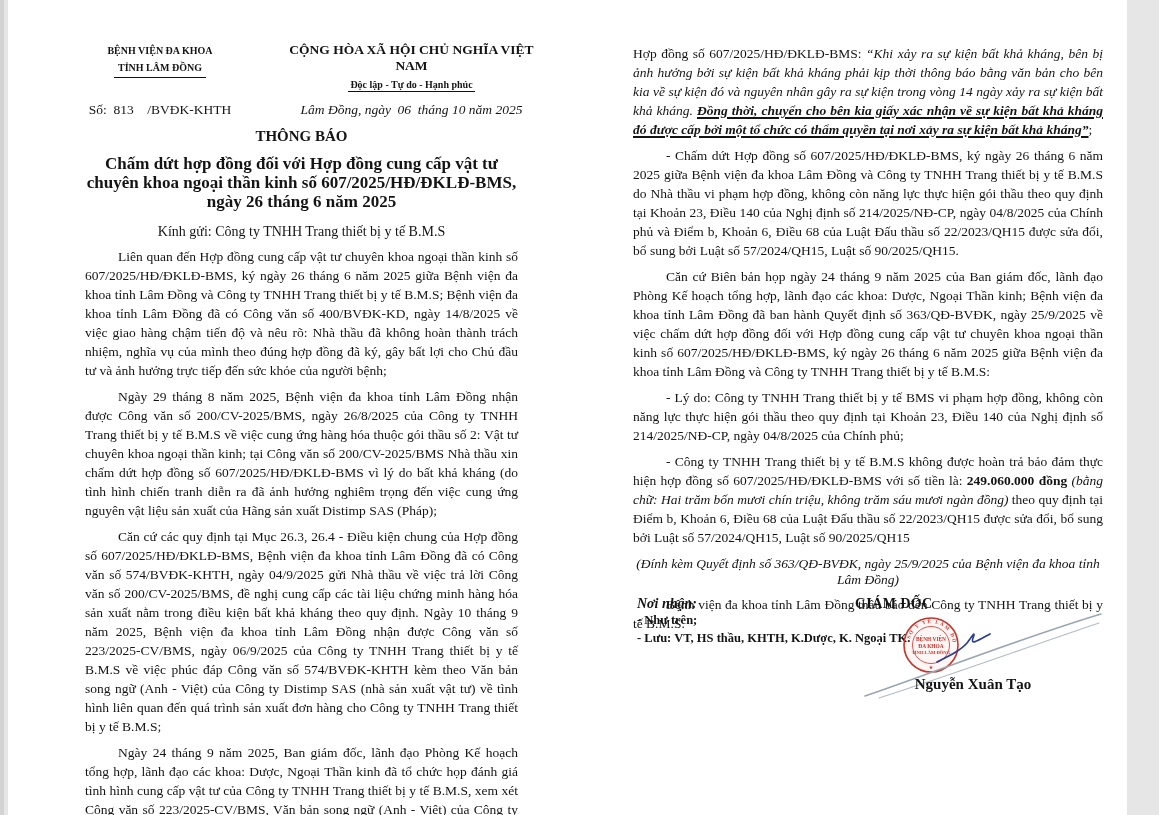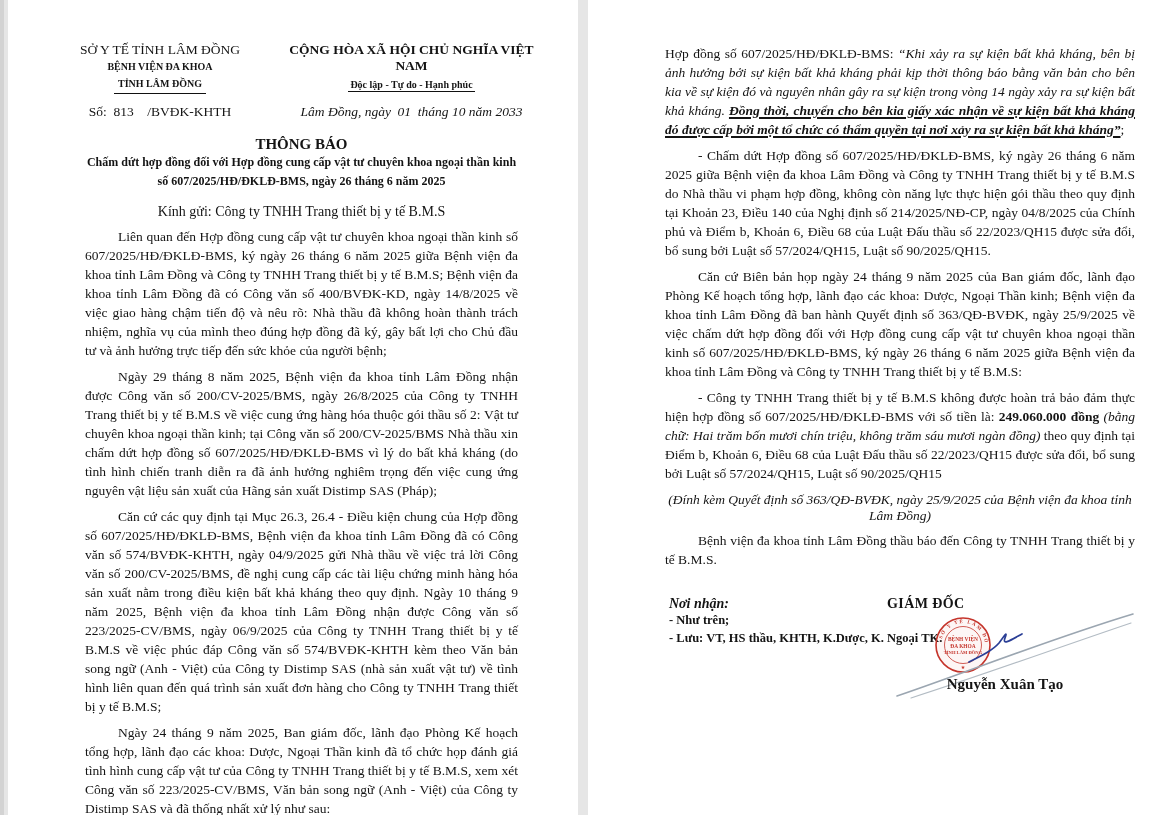--- a/index.html
+++ b/index.html
@@ -5,37 +5,37 @@
   html,body{margin:0;padding:0;}
   body{
     width:1159px;height:815px;position:relative;overflow:hidden;
     background:#e6e6e6;
     font-family:"Liberation Serif", serif;
     color:#141414;
   }
   .edge-strip{position:absolute;left:0;top:0;width:4px;height:100%;background:#d3d3d3;}
   .page{position:absolute;top:0;height:815px;background:#ffffff;overflow:hidden;}
   .page-1{left:8px;width:570px;}
-  .page-2{left:588px;width:571px;}
+  .page-2{left:556px;width:571px;}
 
   
   .p1-inner{padding:42px 60px 0 77px;}
   .hdr{display:flex;margin:0 -20px 0 -50px;}
   .hdr-left{flex:0 0 250px;text-align:center;}
   .hdr-right{flex:1;text-align:center;}
   .org-parent{font-size:13.5px;}
   .org-name{font-size:10px;font-weight:bold;line-height:17px;}
   .org-underline{width:92px;border-bottom:1px solid #111;margin:1px auto 0;}
   .nat-line1{font-size:13.5px;font-weight:bold;}
   .nat-line2{display:inline-block;font-size:10px;font-weight:bold;border-bottom:1px solid #111;padding:1px 2px 1px;margin-top:2px;}
-  .numdate{display:flex;margin:10px -20px 16px -50px;}
+  .numdate{display:flex;margin:10px -20px 10px -50px;}
   .numdate .doc-number{flex:0 0 250px;text-align:center;font-size:13.5px;white-space:pre;}
   .numdate .place-date{flex:1;text-align:center;font-style:italic;font-size:13.5px;white-space:pre;}
   .doc-title{text-align:center;font-weight:bold;font-size:15px;margin-top:9px;}
-  .doc-subtitle{text-align:center;font-weight:bold;font-size:12px;line-height:19px;}
+  .doc-subtitle{text-align:center;font-weight:bold;font-size:17px;line-height:19px;margin-top:9px;}
   .salutation{text-align:center;font-size:14px;margin-top:13px;}
   .body-par{font-size:13.5px;line-height:19px;text-align:justify;text-indent:33px;margin:7px 0 0 0;}
   .no-indent{text-indent:0;}
 
   
   .p2-inner{padding:44px 24px 0 77px;}
   .p2-inner .body-par:first-child{margin-top:0;}
   .q-italic{font-style:italic;}
   .q-emph{font-style:italic;font-weight:bold;text-decoration:underline;text-decoration-thickness:1.5px;text-underline-offset:2px;}
   .amount-bold{font-weight:bold;}
@@ -50,54 +50,54 @@
 </style>
 </head>
 <body>
 
 <div class="edge-strip"></div>
 
 <div class="page page-1">
   <div class="p1-inner">
     <div class="hdr">
       <div class="hdr-left">
-        <div class="org-parent">SỞ Y TẾ TỈNH LÂM ĐỒNG</div>
         <div class="org-name">BỆNH VIỆN ĐA KHOA</div>
         <div class="org-name">TỈNH LÂM ĐỒNG</div>
         <div class="org-underline"></div>
       </div>
       <div class="hdr-right">
         <div class="nat-line1">CỘNG HÒA XÃ HỘI CHỦ NGHĨA VIỆT NAM</div>
         <span class="nat-line2">Độc lập - Tự do - Hạnh phúc</span>
       </div>
     </div>
 
     <div class="numdate">
       <div class="doc-number">Số:  813    /BVĐK-KHTH</div>
-      <div class="place-date">Lâm Đồng, ngày  01  tháng 10 năm 2033</div>
+      <div class="place-date">Lâm Đồng, ngày  06  tháng 10 năm 2025</div>
     </div>
 
     <div class="doc-title">THÔNG BÁO</div>
     <div class="doc-subtitle">Chấm dứt hợp đồng đối với Hợp đồng cung cấp vật tư chuyên khoa ngoại thần kinh số 607/2025/HĐ/ĐKLĐ-BMS, ngày 26 tháng 6 năm 2025</div>
     <div class="salutation">Kính gửi: Công ty TNHH Trang thiết bị y tế B.M.S</div>
 
     <p class="body-par">Liên quan đến Hợp đồng cung cấp vật tư chuyên khoa ngoại thần kinh số 607/2025/HĐ/ĐKLĐ-BMS, ký ngày 26 tháng 6 năm 2025 giữa Bệnh viện đa khoa tỉnh Lâm Đồng và Công ty TNHH Trang thiết bị y tế B.M.S; Bệnh viện đa khoa tỉnh Lâm Đồng đã có Công văn số 400/BVĐK-KD, ngày 14/8/2025 về việc giao hàng chậm tiến độ và nêu rõ: Nhà thầu đã không hoàn thành trách nhiệm, nghĩa vụ của mình theo đúng hợp đồng đã ký, gây bất lợi cho Chủ đầu tư và ảnh hưởng trực tiếp đến sức khỏe của người bệnh;</p>
     <p class="body-par">Ngày 29 tháng 8 năm 2025, Bệnh viện đa khoa tỉnh Lâm Đồng nhận được Công văn số 200/CV-2025/BMS, ngày 26/8/2025 của Công ty TNHH Trang thiết bị y tế B.M.S về việc cung ứng hàng hóa thuộc gói thầu số 2: Vật tư chuyên khoa ngoại thần kinh; tại Công văn số 200/CV-2025/BMS Nhà thầu xin chấm dứt hợp đồng số 607/2025/HĐ/ĐKLĐ-BMS vì lý do bất khả kháng (do tình hình chiến tranh diễn ra đã ảnh hưởng nghiêm trọng đến việc cung ứng nguyên vật liệu sản xuất của Hãng sản xuất Distimp SAS (Pháp);</p>
     <p class="body-par">Căn cứ các quy định tại Mục 26.3, 26.4 - Điều kiện chung của Hợp đồng số 607/2025/HĐ/ĐKLĐ-BMS, Bệnh viện đa khoa tỉnh Lâm Đồng đã có Công văn số 574/BVĐK-KHTH, ngày 04/9/2025 gửi Nhà thầu về việc trả lời Công văn số 200/CV-2025/BMS, đề nghị cung cấp các tài liệu chứng minh hàng hóa sản xuất nằm trong điều kiện bất khả kháng theo quy định. Ngày 10 tháng 9 năm 2025, Bệnh viện đa khoa tỉnh Lâm Đồng nhận được Công văn số 223/2025-CV/BMS, ngày 06/9/2025 của Công ty TNHH Trang thiết bị y tế B.M.S về việc phúc đáp Công văn số 574/BVĐK-KHTH kèm theo Văn bản song ngữ (Anh - Việt) của Công ty Distimp SAS (nhà sản xuất vật tư) về tình hình liên quan đến quá trình sản xuất đơn hàng cho Công ty TNHH Trang thiết bị y tế B.M.S;</p>
     <p class="body-par">Ngày 24 tháng 9 năm 2025, Ban giám đốc, lãnh đạo Phòng Kế hoạch tổng hợp, lãnh đạo các khoa: Dược, Ngoại Thần kinh đã tổ chức họp đánh giá tình hình cung cấp vật tư của Công ty TNHH Trang thiết bị y tế B.M.S, xem xét Công văn số 223/2025-CV/BMS, Văn bản song ngữ (Anh - Việt) của Công ty Distimp SAS và đã thống nhất xử lý như sau:</p>
 
   </div>
 </div>
 
 <div class="page page-2">
   <div class="p2-inner">
     <p class="body-par no-indent"><span>Hợp đồng số 607/2025/HĐ/ĐKLĐ-BMS: </span><span class="q-italic">“Khi xảy ra sự kiện bất khả kháng, bên bị ảnh hưởng bởi sự kiện bất khả kháng phải kịp thời thông báo bằng văn bản cho bên kia về sự kiện đó và nguyên nhân gây ra sự kiện trong vòng 14 ngày xảy ra sự kiện bất khả kháng. </span><span class="q-emph">Đồng thời, chuyển cho bên kia giấy xác nhận về sự kiện bất khả kháng đó được cấp bởi một tổ chức có thẩm quyền tại nơi xảy ra sự kiện bất khả kháng”</span><span>;</span></p>
 
     <p class="body-par">- Chấm dứt Hợp đồng số 607/2025/HĐ/ĐKLĐ-BMS, ký ngày 26 tháng 6 năm 2025 giữa Bệnh viện đa khoa Lâm Đồng và Công ty TNHH Trang thiết bị y tế B.M.S do Nhà thầu vi phạm hợp đồng, không còn năng lực thực hiện gói thầu theo quy định tại Khoản 23, Điều 140 của Nghị định số 214/2025/NĐ-CP, ngày 04/8/2025 của Chính phủ và Điểm b, Khoản 6, Điều 68 của Luật Đấu thầu số 22/2023/QH15 được sửa đổi, bổ sung bởi Luật số 57/2024/QH15, Luật số 90/2025/QH15.</p>
     <p class="body-par">Căn cứ Biên bản họp ngày 24 tháng 9 năm 2025 của Ban giám đốc, lãnh đạo Phòng Kế hoạch tổng hợp, lãnh đạo các khoa: Dược, Ngoại Thần kinh; Bệnh viện đa khoa tỉnh Lâm Đồng đã ban hành Quyết định số 363/QĐ-BVĐK, ngày 25/9/2025 về việc chấm dứt hợp đồng đối với Hợp đồng cung cấp vật tư chuyên khoa ngoại thần kinh số 607/2025/HĐ/ĐKLĐ-BMS, ký ngày 26 tháng 6 năm 2025 giữa Bệnh viện đa khoa tỉnh Lâm Đồng và Công ty TNHH Trang thiết bị y tế B.M.S:</p>
+    <p class="body-par">- Lý do: Công ty TNHH Trang thiết bị y tế BMS vi phạm hợp đồng, không còn năng lực thực hiện gói thầu theo quy định tại Khoản 23, Điều 140 của Nghị định số 214/2025/NĐ-CP, ngày 04/8/2025 của Chính phủ;</p>
 
     <p class="body-par"><span>- Công ty TNHH Trang thiết bị y tế B.M.S không được hoàn trả bảo đảm thực hiện hợp đồng số 607/2025/HĐ/ĐKLĐ-BMS với số tiền là: </span><span class="amount-bold">249.060.000 đồng </span><span class="q-italic">(bằng chữ: Hai trăm bốn mươi chín triệu, không trăm sáu mươi ngàn đồng)</span><span> theo quy định tại Điểm b, Khoản 6, Điều 68 của Luật Đấu thầu số 22/2023/QH15 được sửa đổi, bổ sung bởi Luật số 57/2024/QH15, Luật số 90/2025/QH15</span></p>
 
     <p class="attach-note">(Đính kèm Quyết định số 363/QĐ-BVĐK, ngày 25/9/2025 của Bệnh viện đa khoa tỉnh Lâm Đồng)</p>
 
     <p class="body-par">Bệnh viện đa khoa tỉnh Lâm Đồng thầu báo đến Công ty TNHH Trang thiết bị y tế B.M.S.</p>
   </div>
 
   <div class="p2-footer">
     <div class="recipients">

